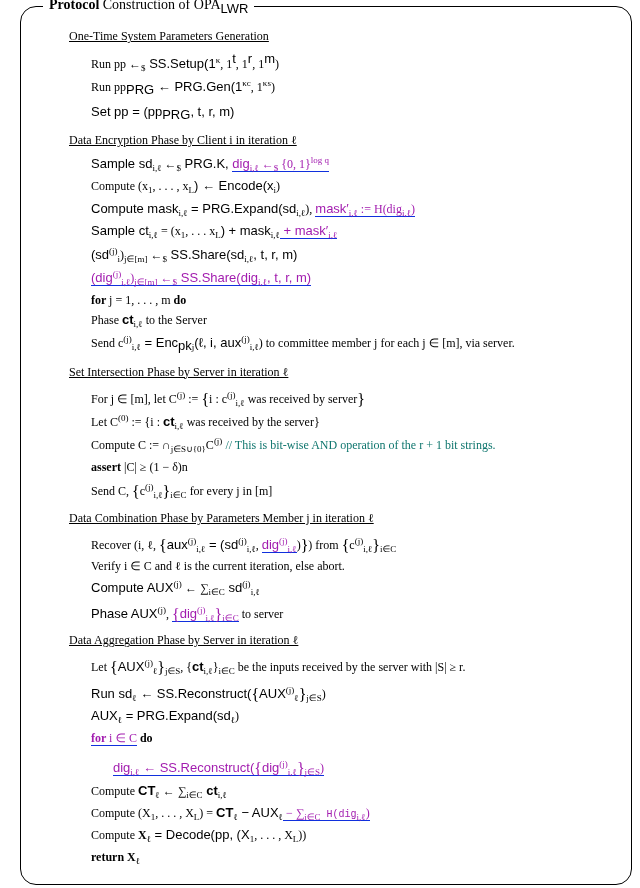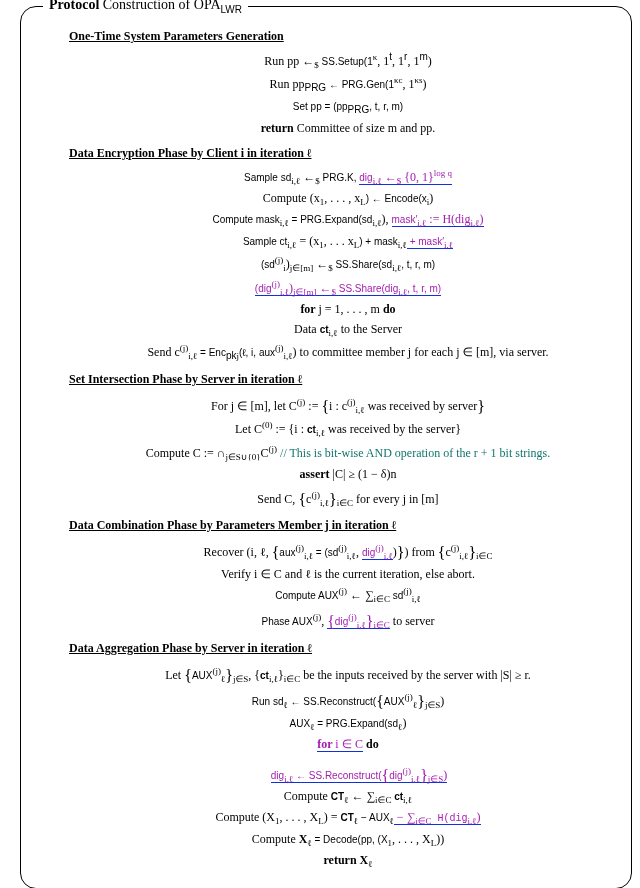--- a/index.html
+++ b/index.html
@@ -28,35 +28,34 @@
   .protocol-title {
     font-size: 14px;
   }
   .protocol-title b { font-weight: bold; }
   .sub { font-size: 0.75em; vertical-align: sub; }
   .sup { font-size: 0.75em; vertical-align: super; }
   .content {
     padding: 14px 18px 4px 48px;
   }
   .phase-header {
-    font-weight: bold;
+    font-weight: normal;
     text-decoration: underline;
     margin-top: 8px;
     margin-bottom: 6px;
   }
   .phase-body {
     padding-left: 14px;
   }
   .line {
     margin: 2px 8px;
     line-height: 1.45;
-    text-align: center;
   }
   .indent { padding-left: 22px; }
-  .sans { font-family: Arial, Helvetica, sans-serif; font-size: 10px; }
+  .sans { font-family: Arial, Helvetica, sans-serif; font-size: 13px; }
   .blue { color: #a21caf; }
   .u { border-bottom: 1px solid #1030dd; }
   .green { color: #0f766e; }
   .tt { font-family: "Courier New", monospace; font-size: 10px; }
   .big-brace { font-size: 16px; position: relative; top: 2px; }
 </style>
 </head>
 <body>
 
 <div class="protocol-box">
@@ -72,23 +71,20 @@
     <div class="phase-body">
       <div class="line">
         <span>Run pp ←</span><span class="sub">$</span><span class="sans"> SS.Setup(1</span><span class="sup">κ</span><span>, 1</span><span class="sup sans">t</span><span>, 1</span><span class="sup sans">r</span><span>, 1</span><span class="sup sans">m</span><span>)</span>
       </div>
       <div class="line">
         <span>Run pp</span><span class="sub sans">PRG</span><span class="sans"> ← PRG.Gen(1</span><span class="sup">κc</span><span>, 1</span><span class="sup">κs</span><span>)</span>
       </div>
       <div class="line">
         <span class="sans">Set pp = (pp</span><span class="sub sans">PRG</span><span class="sans">, t, r, m)</span>
       </div>
-      <div class="line">
-        <b>return</b><span> Committee of size m and pp.</span>
-      </div>
     </div>
 
     <div class="phase-header">Data Encryption Phase by Client i in iteration ℓ</div>
     <div class="phase-body">
       <div class="line">
         <span class="sans">Sample sd</span><span class="sub">i,ℓ</span><span> ←</span><span class="sub">$</span><span class="sans"> PRG.K, </span><span class="blue u"><span class="sans">dig</span><span class="sub">i,ℓ</span><span> ←</span><span class="sub">$</span><span> {0, 1}</span><span class="sup">log q</span></span>
       </div>
       <div class="line">
         <span>Compute (x</span><span class="sub">1</span><span>, . . . , x</span><span class="sub">L</span><span class="sans">) ← Encode(x</span><span class="sub">i</span><span>)</span>
       </div>
@@ -101,21 +97,21 @@
       <div class="line">
         <span class="sans">(sd</span><span class="sup">(j)</span><span class="sub">i</span><span>)</span><span class="sub">j∈[m]</span><span> ←</span><span class="sub">$</span><span class="sans"> SS.Share(sd</span><span class="sub">i,ℓ</span><span class="sans">, t, r, m)</span>
       </div>
       <div class="line">
         <span class="blue u"><span class="sans">(dig</span><span class="sup">(j)</span><span class="sub">i,ℓ</span><span>)</span><span class="sub">j∈[m]</span><span> ←</span><span class="sub">$</span><span class="sans"> SS.Share(dig</span><span class="sub">i,ℓ</span><span class="sans">, t, r, m)</span></span>
       </div>
       <div class="line">
         <b>for </b><span>j = 1, . . . , m </span><b>do</b>
       </div>
       <div class="line">
-        <span>Data </span><b><span class="sans">ct</span></b><span class="sub">i,ℓ</span><span> to the Server</span>
+        <span>Phase </span><b><span class="sans">ct</span></b><span class="sub">i,ℓ</span><span> to the Server</span>
       </div>
       <div class="line">
         <span>Send c</span><span class="sup">(j)</span><span class="sub">i,ℓ</span><span class="sans"> = Enc</span><span class="sub sans">pk</span><span class="sub">j</span><span class="sans">(ℓ, i, aux</span><span class="sup">(j)</span><span class="sub">i,ℓ</span><span>) to committee member j for each j ∈ [m], via server.</span>
       </div>
     </div>
 
     <div class="phase-header">Set Intersection Phase by Server in iteration ℓ</div>
     <div class="phase-body">
       <div class="line">
         <span>For j ∈ [m], let C</span><span class="sup">(j)</span><span> := </span><span class="big-brace">{</span><span>i : c</span><span class="sup">(j)</span><span class="sub">i,ℓ</span><span> was received by server</span><span class="big-brace">}</span>

